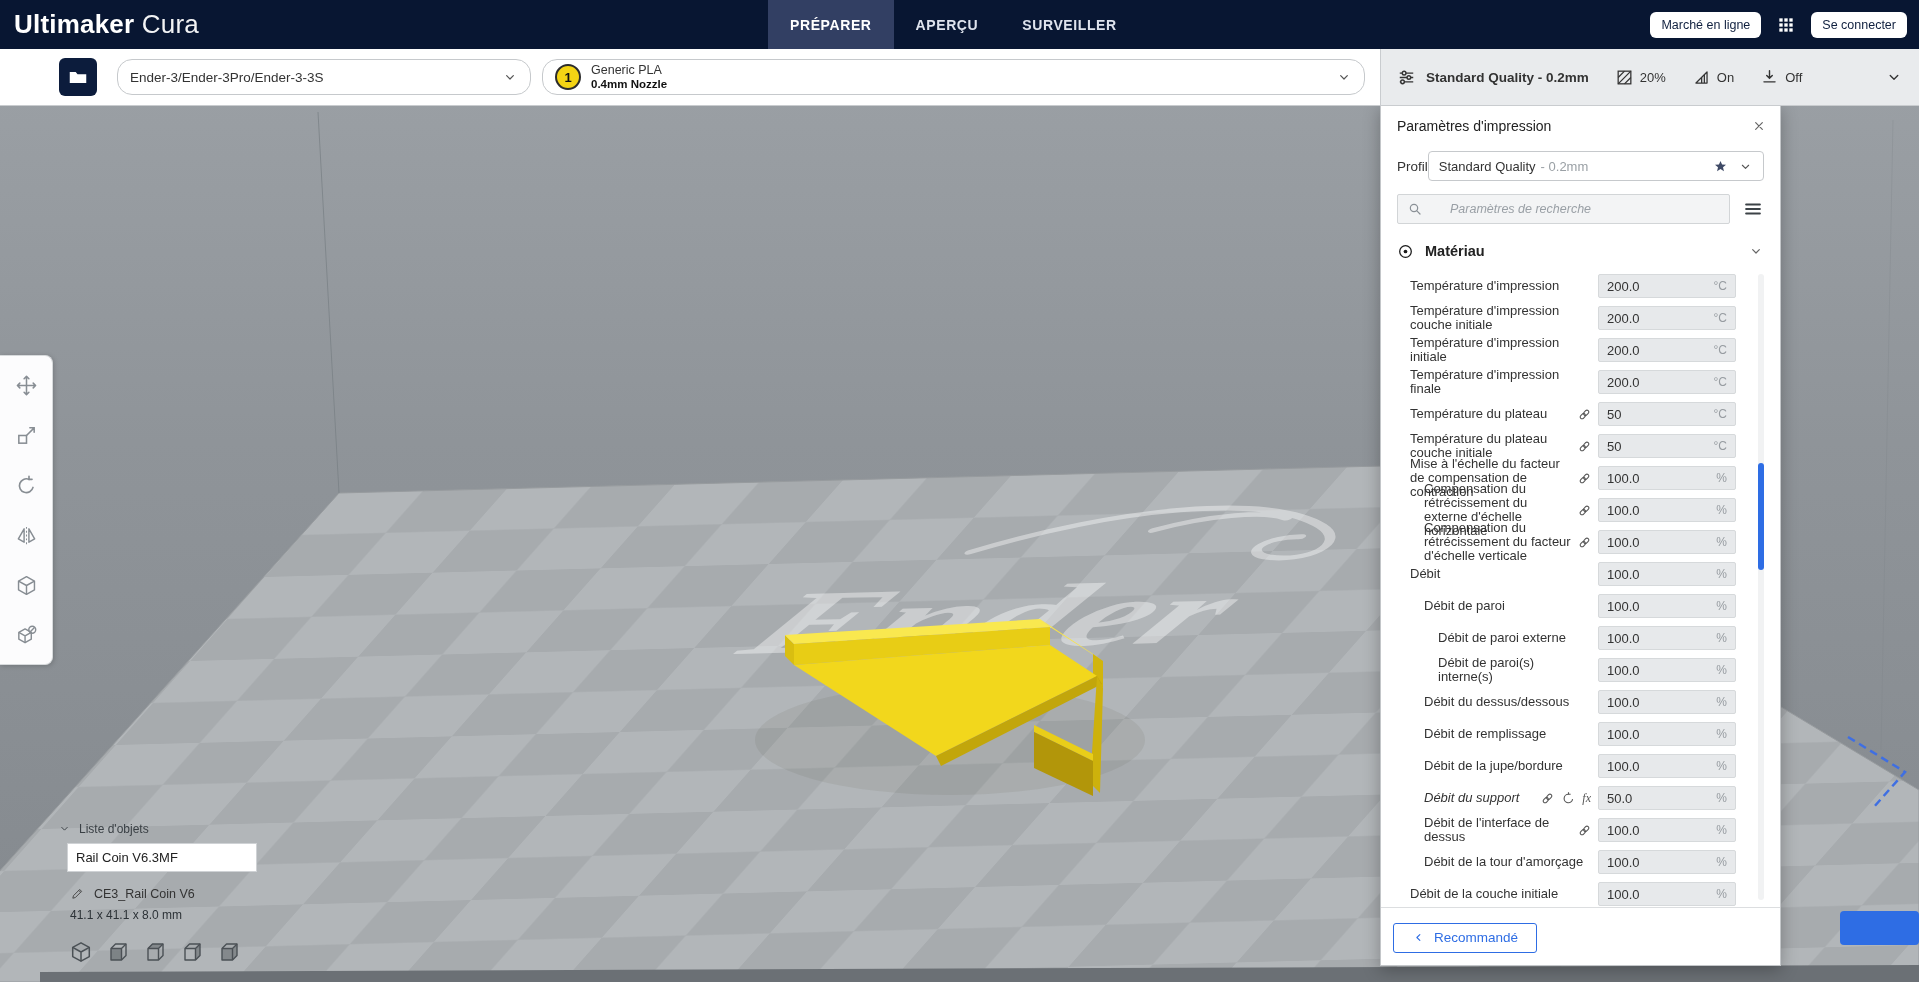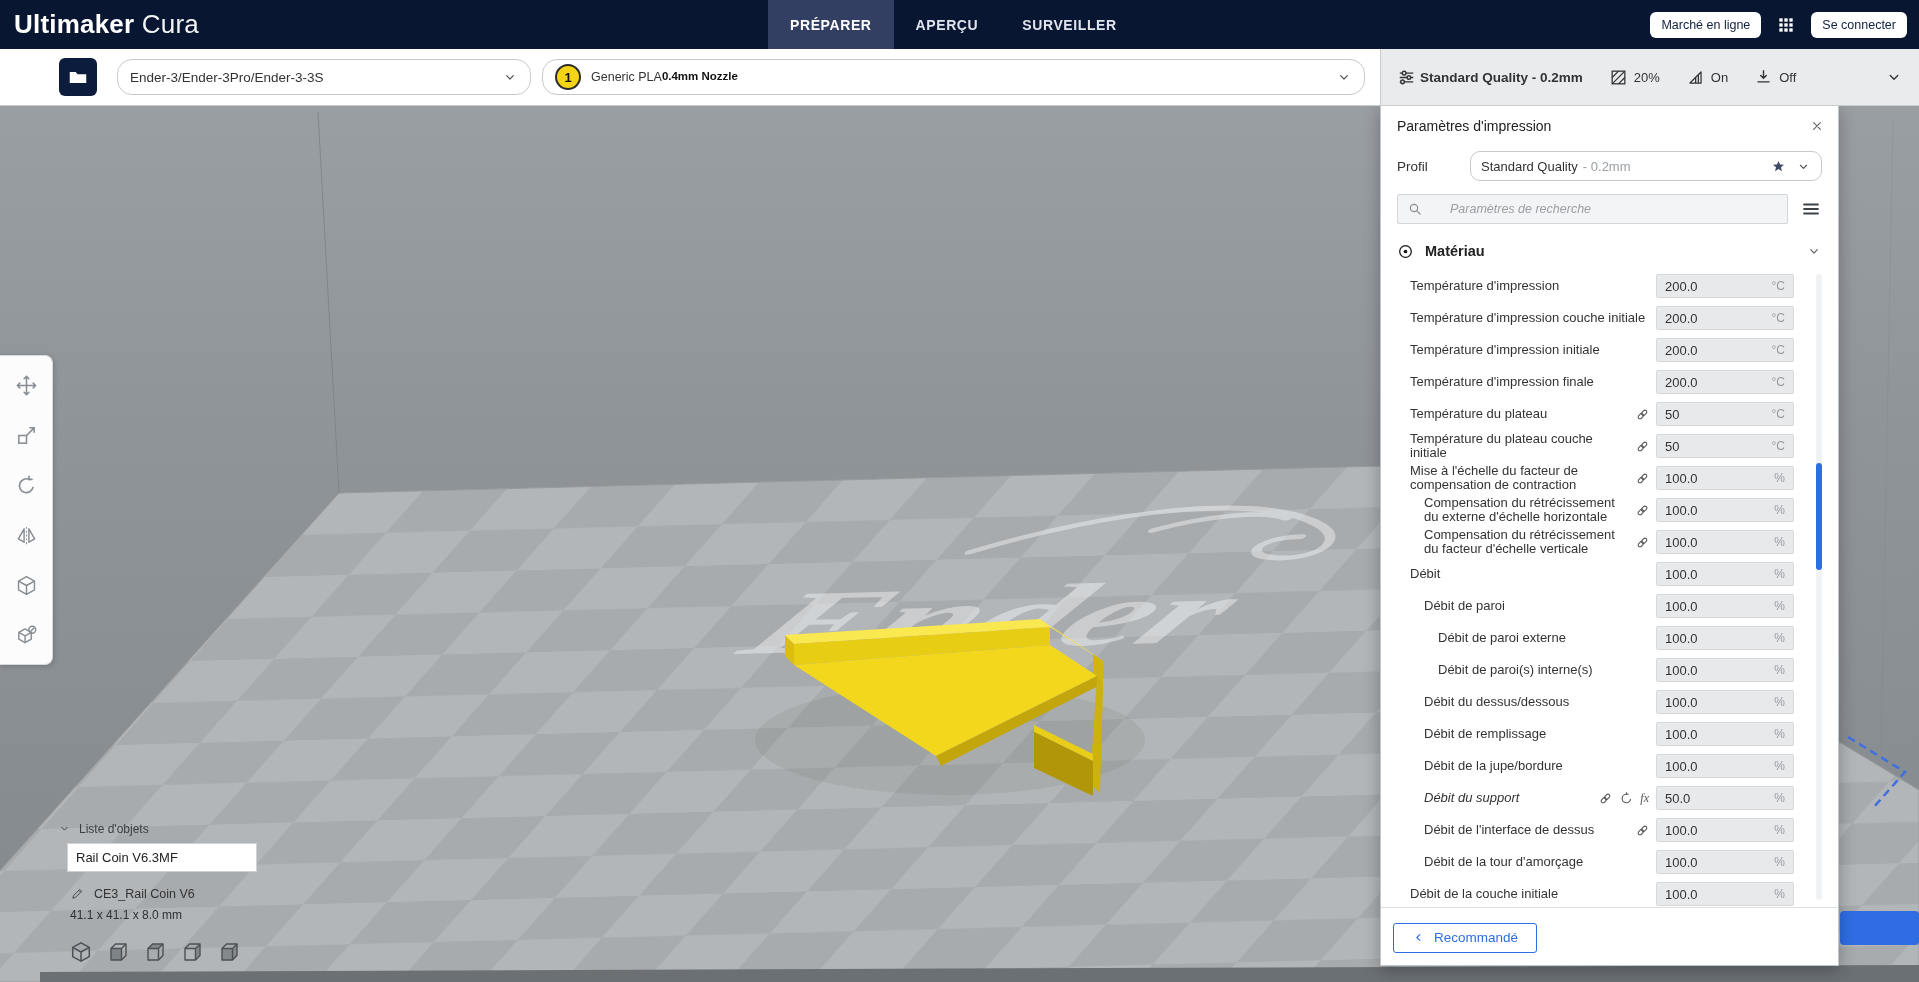--- a/index.html
+++ b/index.html
@@ -19,26 +19,26 @@
 
   
   .toolbar{position:absolute;top:49px;left:0;right:0;height:56px;background:#fff;z-index:30;border-bottom:1px solid #c9cccf}
   .folder-btn{position:absolute;left:59px;top:9px;width:38px;height:38px;background:#0c1c3c;border:none;border-radius:6px;display:flex;align-items:center;justify-content:center;cursor:pointer}
   .folder-btn svg{width:22px;height:22px;color:#fff}
   .dd{position:absolute;top:10px;height:36px;background:#fff;border:1px solid #c6c9cc;border-radius:15px;display:flex;align-items:center;box-sizing:border-box;padding:0 12px;cursor:pointer}
   .printer-dd{left:117px;width:414px;font-size:13.5px;color:#333}
   .material-dd{left:542px;width:823px}
   .chev{width:16px;height:16px;color:#555;margin-left:auto;flex:none}
   .ext-badge{width:26px;height:26px;border-radius:50%;border:2px solid #2c2c2c;background:#f4d414;display:flex;align-items:center;justify-content:center;font-size:13px;font-weight:700;color:#111;box-sizing:border-box;flex:none}
-  .mat-text{margin-left:10px;display:flex;flex-direction:row;justify-content:center;line-height:1.2}
+  .mat-text{margin-left:10px;display:flex;flex-direction:column;justify-content:center;line-height:1.2}
   .mat-name{font-size:12.5px;color:#333}
   .mat-nozzle{font-size:11.5px;color:#111;font-weight:700}
   .summary{position:absolute;left:1380px;right:0;top:0;height:56px;background:#e9ebed;border-left:1px solid #c9cccf;box-sizing:border-box;display:flex;align-items:center;padding:0 16px;cursor:pointer}
   .summary .ic{width:19px;height:19px;color:#333;flex:none}
-  .sum-profile{margin-left:4px;font-size:13.5px;color:#333;font-weight:700;white-space:nowrap}
+  .sum-profile{margin-left:10px;font-size:13.5px;color:#333;font-weight:700;white-space:nowrap}
   .sum-item{display:flex;align-items:center;gap:6px;margin-left:26px;font-size:13px;color:#333;white-space:nowrap}
   .sum-chev{width:18px;height:18px;color:#333;margin-left:auto}
 
   
   .scene{position:absolute;left:0;top:0;width:1919px;height:982px;z-index:0}
 
   
   .lefttools{position:absolute;left:0;top:355px;width:52px;background:#fcfcfd;border:1px solid #d7dadc;border-left:none;border-radius:0 8px 8px 0;z-index:10;box-shadow:1px 1px 5px rgba(0,0,0,.18);padding:4px 0}
   .lt-btn{width:52px;height:50px;display:flex;align-items:center;justify-content:center;background:transparent;border:none;cursor:pointer}
   .lt-btn svg{width:23px;height:23px;color:#878d93}
@@ -52,27 +52,27 @@
   .ol-size{position:absolute;left:70px;top:908px;z-index:10;font-size:12px;color:#2c3237}
   .viewcubes{position:absolute;left:68px;top:940px;z-index:10;display:flex;gap:11px}
   .vc-btn{width:26px;height:26px;border:none;background:transparent;padding:0;cursor:pointer}
   .vc-btn svg{width:24px;height:24px;color:#4b5156}
   .vc-fill{fill:currentColor;opacity:.45;stroke:none}
 
   
   .slice-sliver{position:absolute;left:1840px;top:911px;width:79px;height:34px;background:#2e6de4;border:none;border-radius:4px;z-index:5;cursor:pointer}
 
   
-  .panel{position:absolute;left:1380px;top:105px;width:459px;height:861px;background:#fff;border:1px solid #c3c6c9;box-sizing:border-box;z-index:20;box-shadow:0 4px 16px rgba(0,0,0,.28)}
+  .panel{position:absolute;left:1380px;top:105px;width:401px;height:861px;background:#fff;border:1px solid #c3c6c9;box-sizing:border-box;z-index:20;box-shadow:0 4px 16px rgba(0,0,0,.28)}
   .p-header{height:40px;display:flex;align-items:center;padding:0 16px;font-size:14px;color:#222}
   .p-close{position:absolute;right:8px;top:8px;width:26px;height:26px;border:none;background:transparent;color:#666;cursor:pointer;padding:0}
   .p-close svg{width:16px;height:16px}
   .p-profil{display:flex;align-items:center;padding:0 16px;height:40px}
   .p-profil-label{font-size:13.5px;color:#333}
-  .profil-dd{margin-left:auto;width:352px;height:30px;box-sizing:border-box;border:1px solid #c6c9cc;border-radius:10px;display:flex;align-items:center;padding:0 10px;font-size:13px;cursor:pointer}
+  .profil-dd{margin-left:auto;width:352px;height:30px;box-sizing:border-box;border:1px solid #c6c9cc;border-radius:4px;display:flex;align-items:center;padding:0 10px;font-size:13px;cursor:pointer}
   .profil-val{color:#333}.profil-suffix{color:#9aa0a5;margin-left:5px}
   .profil-dd .star{width:15px;height:15px;color:#3f4a66;margin-left:auto}
   .profil-dd .chev2{width:15px;height:15px;color:#555;margin-left:10px}
   .p-search{display:flex;align-items:center;padding:0 16px;height:46px}
   .search-box{flex:1;height:30px;box-sizing:border-box;background:#f3f4f5;border:1px solid #d2d5d7;border-radius:2px;display:flex;align-items:center;padding:0 9px}
   .search-box svg{width:16px;height:16px;color:#8a9096;flex:none}
   .search-box input{flex:1;border:none;outline:none;background:transparent;font-size:12.5px;font-style:italic;color:#555;margin-left:25px;font-family:inherit}
   .search-box input::placeholder{color:#9aa0a6;font-style:italic}
   .p-menu{width:22px;height:22px;color:#3c4247;margin-left:12px;cursor:pointer;flex:none}
   .p-category{display:flex;align-items:center;padding:0 16px;height:38px;cursor:pointer}

